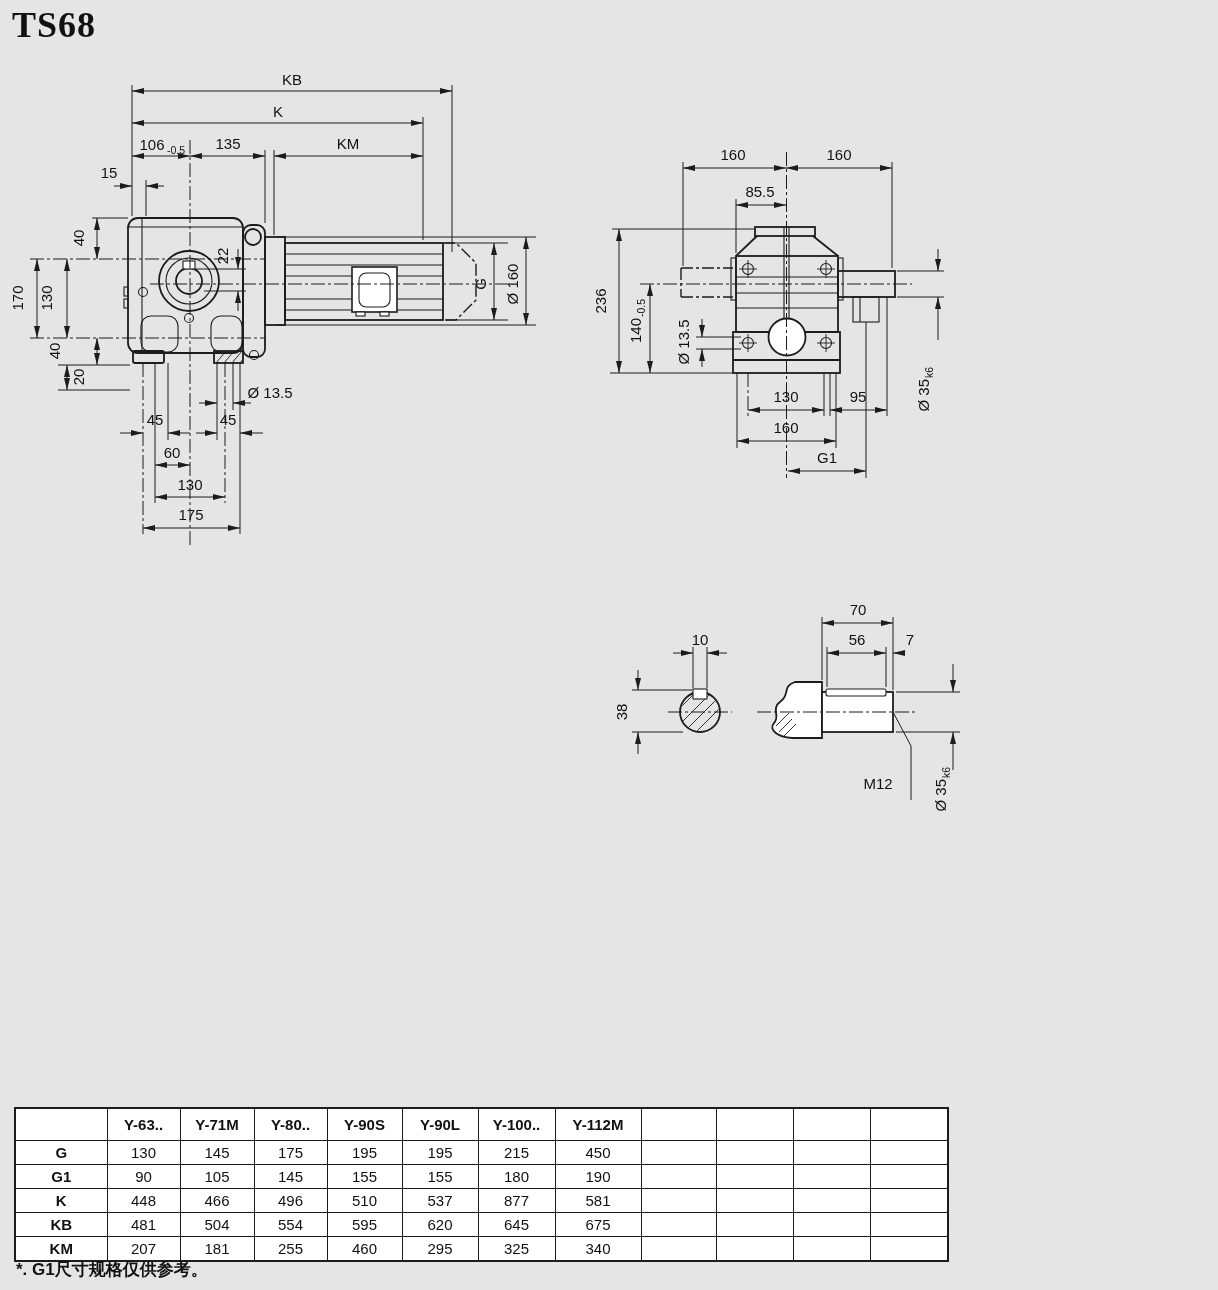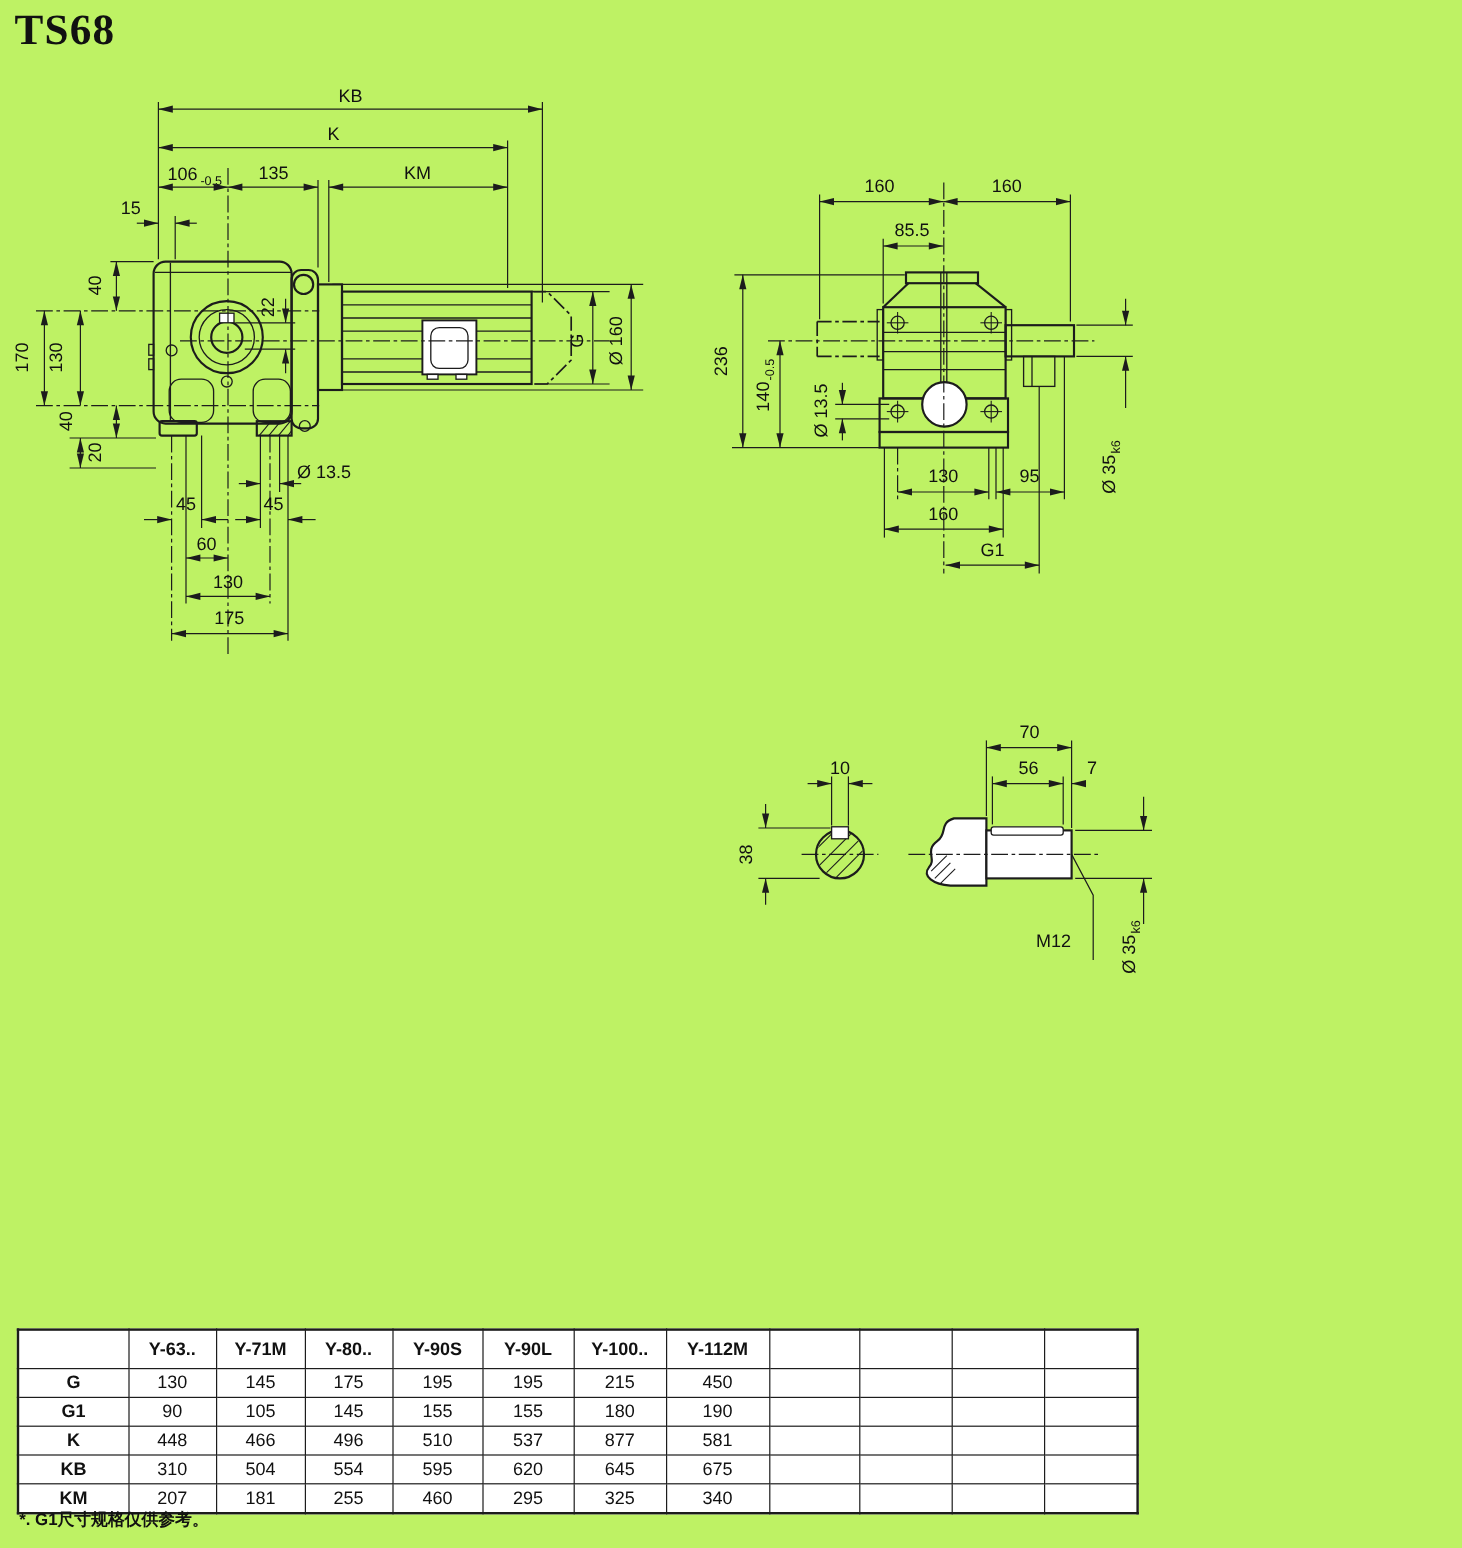--- a/index.html
+++ b/index.html
@@ -1,16 +1,16 @@
 <!DOCTYPE html>
 <html><head>
 <meta charset="utf-8">
 <style>
   html,body{margin:0;padding:0;background:#fff;}
-  #page{position:relative;width:1218px;height:1290px;background:#bef264;overflow:hidden;
+  #page{position:relative;width:1218px;height:1290px;background:#e5e5e5;overflow:hidden;
         font-family:"Liberation Sans",sans-serif;color:#111;}
   #title{position:absolute;left:12px;top:4px;font-family:"Liberation Serif",serif;
          font-size:36px;font-weight:600;letter-spacing:1px;color:#111;}
   #drawing{position:absolute;left:0;top:0;}
   
   .p  {stroke:#1c1c1c;stroke-width:1.8;fill:none;}
   .p2 {stroke:#1c1c1c;stroke-width:1.1;fill:none;}
   .pw {fill:#ffffff;}
   .d  {stroke:#1c1c1c;stroke-width:1;fill:none;}
   .cl {stroke:#1c1c1c;stroke-width:1;fill:none;stroke-dasharray:14 3 3 3;}
@@ -20,21 +20,21 @@
   .dl {font-size:15px;}
   .ds {font-size:10.5px;}
   
   #dimtable{position:absolute;left:14px;top:1107px;border-collapse:collapse;table-layout:fixed;
             border:2.5px solid #1c1c1c;background:#fff;padding-left:25px;}
   #dimtable th,#dimtable td{border:1.4px solid #1c1c1c;text-align:center;vertical-align:middle;
             font-size:15px;padding:0;overflow:hidden;white-space:nowrap;}
   #dimtable thead th{height:31px;font-weight:bold;}
   #dimtable tbody td{height:23px;}
   #dimtable tbody td.rl{font-weight:bold;}
-  #footnote{position:absolute;left:16px;top:1258px;font-size:14px;font-weight:bold;color:#111;}
+  #footnote{position:absolute;left:16px;top:1258px;font-size:17px;font-weight:bold;color:#111;}
 </style>
 </head>
 <body>
 
 <div id="page">
 
   <div id="title">TS68</div>
 
   <svg id="drawing" width="1218" height="1095" viewBox="0 0 1218 1095">
     <defs>
@@ -436,21 +436,21 @@
         <td>537</td>
         <td>877</td>
         <td>581</td>
         <td></td>
         <td></td>
         <td></td>
         <td></td>
       </tr>
       <tr>
         <td class="rl">KB</td>
-        <td>310</td>
+        <td>481</td>
         <td>504</td>
         <td>554</td>
         <td>595</td>
         <td>620</td>
         <td>645</td>
         <td>675</td>
         <td></td>
         <td></td>
         <td></td>
         <td></td>

